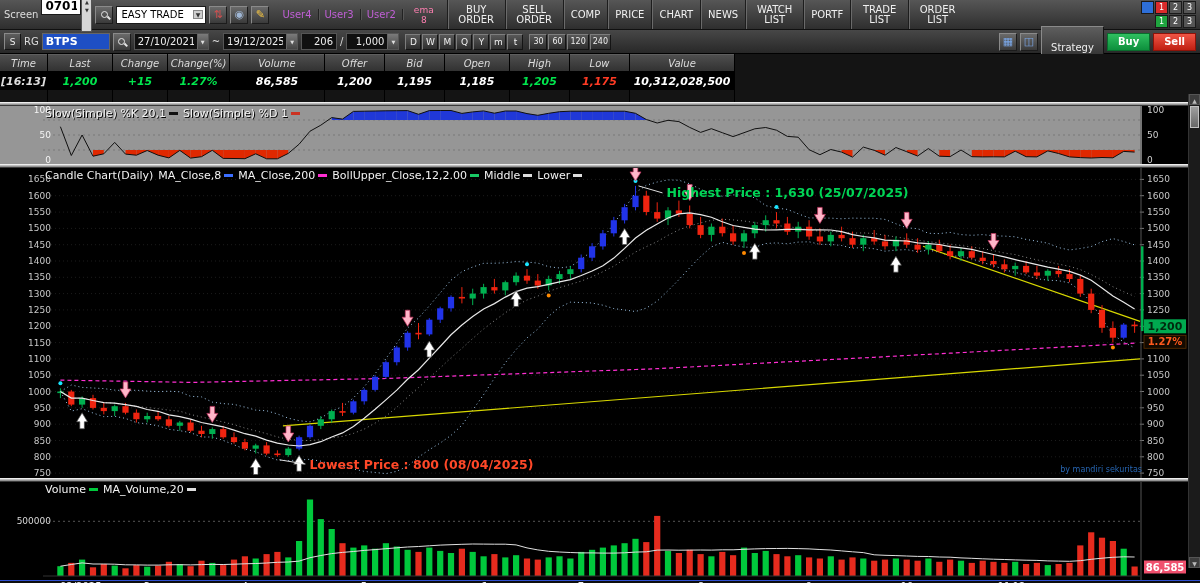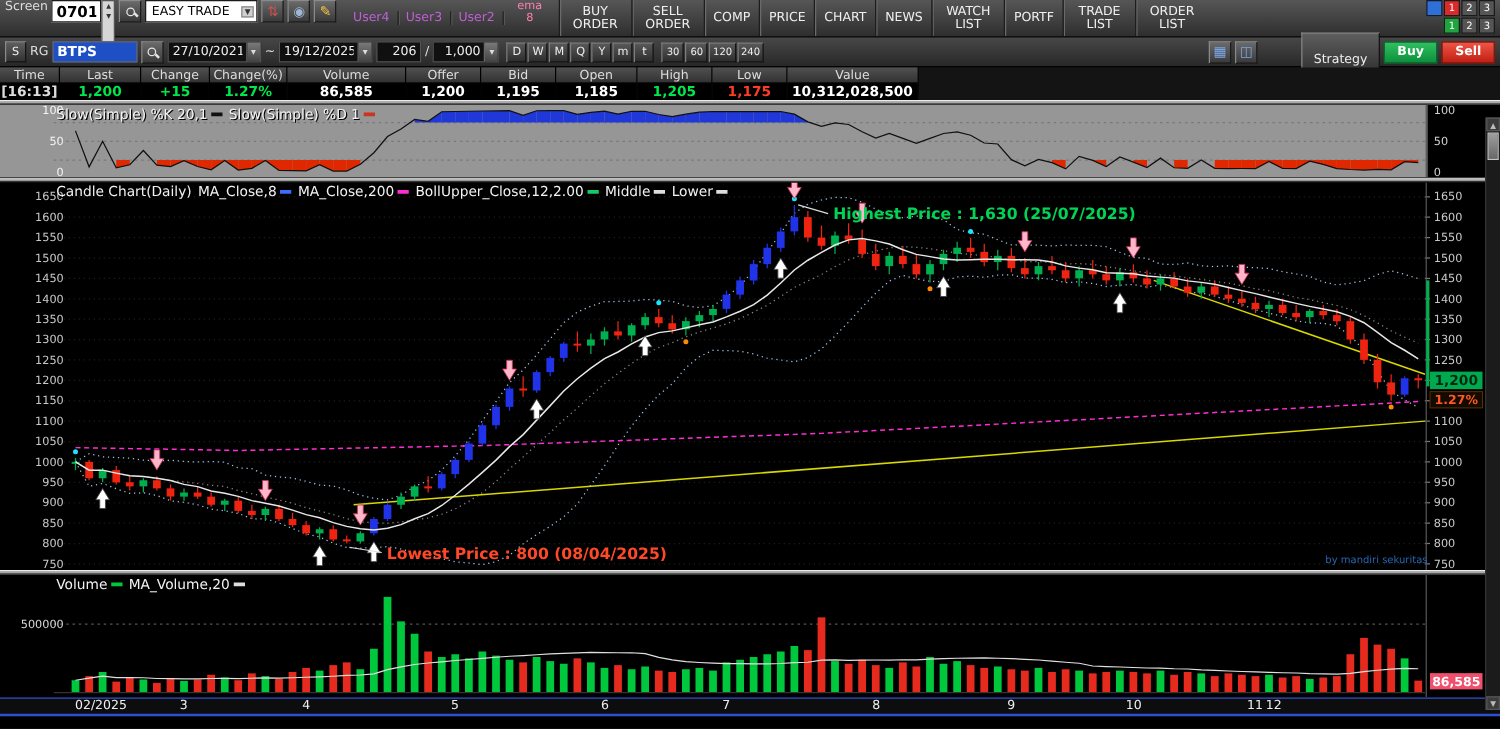--- a/index.html
+++ b/index.html
@@ -1,21 +1,21 @@
 <!DOCTYPE html>
 <html><head>
 <meta charset="utf-8">
 <style>
   * { box-sizing: border-box; margin: 0; padding: 0; }
   body { background:#2a2a2a; font-family:"DejaVu Sans","Liberation Sans",sans-serif; }
   #app { position:relative; width:1200px; height:583px; background:#000; overflow:hidden; user-select:none; }
 
   
   #topbar { height:30px; background:linear-gradient(#565656,#2e2e2e); border-bottom:1px solid #101010;
-            display:flex; gap:3px; padding:0 4px; }
+            display:flex; align-items:center; gap:3px; padding:0 4px; }
   .lbl { color:#ddd; font-size:10px; white-space:nowrap; }
   .numwrap { display:flex; height:35px; }
   #screen-num { width:40px; height:18px; background:#fff; color:#000; font-weight:bold; font-size:12px;
                 border:1px solid #1a1a1a; padding:0 3px; font-family:inherit; }
   .spin { display:flex; flex-direction:column; width:11px; background:#d6d6d6; border:1px solid #555; }
   .spin i { font-style:normal; font-size:5px; line-height:8px; color:#333; text-align:center; }
   .icon-btn { width:18px; height:18px; background:linear-gradient(#6a6a6a,#3a3a3a); border:1px solid #8a8a8a;
               border-right-color:#1c1c1c; border-bottom-color:#1c1c1c; color:#cfe0ff; font-size:11px;
               display:flex; align-items:center; justify-content:center; padding:0; cursor:pointer; }
   .mag { width:7px; height:7px; border:1.5px solid #e5e5e5; border-radius:50%; position:relative; display:inline-block; }
@@ -48,28 +48,28 @@
   .datebox .dd { width:11px; height:100%; background:linear-gradient(#7a7a7a,#444); color:#ddd; font-size:5px;
                  display:flex; align-items:center; justify-content:center; border-left:1px solid #666; }
   .datebox.small input { width:40px; text-align:right; }
   .cnt { width:36px; height:17px; background:#101010; border:1px solid #555; color:#eee; font-size:10px;
          text-align:right; padding:0 3px; font-family:inherit; }
   #period-btns, #minute-btns { display:flex; gap:1px; margin-left:3px; }
   .pbtn { width:16px; height:16px; background:linear-gradient(#585858,#2e2e2e); border:1px solid #7d7d7d;
           border-right-color:#141414; border-bottom-color:#141414; color:#eee; font-size:9px; padding:0; cursor:pointer; font-family:inherit; }
   .mbtn { width:auto; min-width:18px; font-size:8px; padding:0 2px; }
   .tb-right { margin-left:auto; display:flex; gap:3px; align-items:center; }
-  .strategy { padding:15px 9px; font-size:10px;margin-left:32px; }
+  .strategy { padding:15px 9px; font-size:10px; }
   .buy-btn { height:18px; background:linear-gradient(#2fc060,#0d8f3c); border:1px solid #0a6b2d; color:#fff;
              font-size:10px; font-weight:bold; padding:0 10px; cursor:pointer; font-family:inherit; }
   .sell-btn { height:18px; background:linear-gradient(#f05545,#c01f12); border:1px solid #8d1309; color:#fff;
               font-size:10px; font-weight:bold; padding:0 10px; cursor:pointer; font-family:inherit; }
 
   
-  #quotebar { height:26px; background:#141414; display:flex; }
+  #quotebar { height:48px; background:#141414; display:flex;font-style:italic; }
   #quote-cells { display:flex; }
   .qcol { display:flex; flex-direction:column; border-right:1px solid #000; }
   .qh { height:18px; background:linear-gradient(#4e4e4e,#323232); color:#ddd; font-size:10px;
         display:flex; align-items:center; justify-content:center; border-top:1px solid #5e5e5e; border-bottom:1px solid #000; }
   .qv { height:18px; background:#000000; font-size:11px; font-weight:bold; display:flex; align-items:center; justify-content:center; }
   .q-filler { flex:1; background:#141414; }
 
   
   .splitter { height:4px; background:linear-gradient(#d2d2d2,#7e7e7e); border-top:1px solid #ededed; border-bottom:1px solid #3a3a3a; cursor:row-resize; }
   .panel { position:relative; background:#000; overflow:hidden; }

